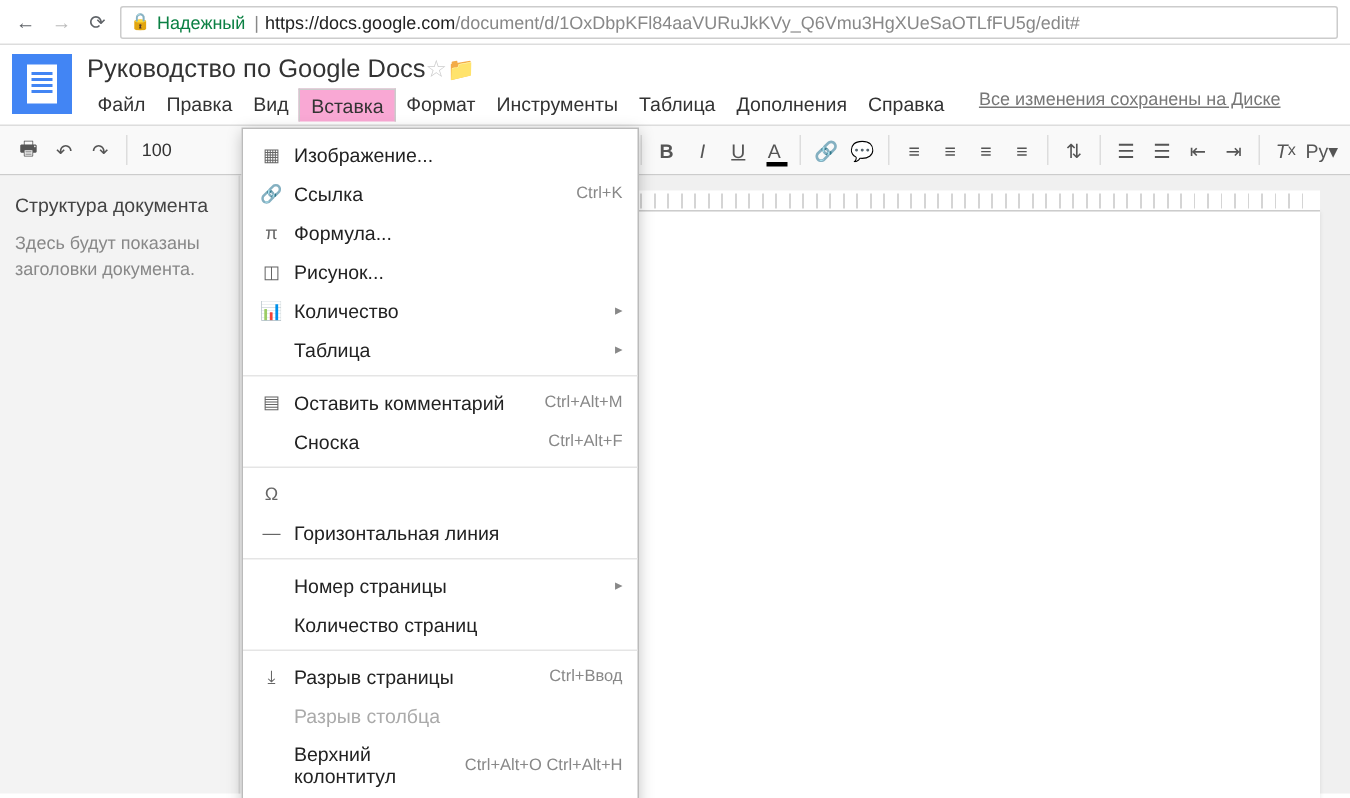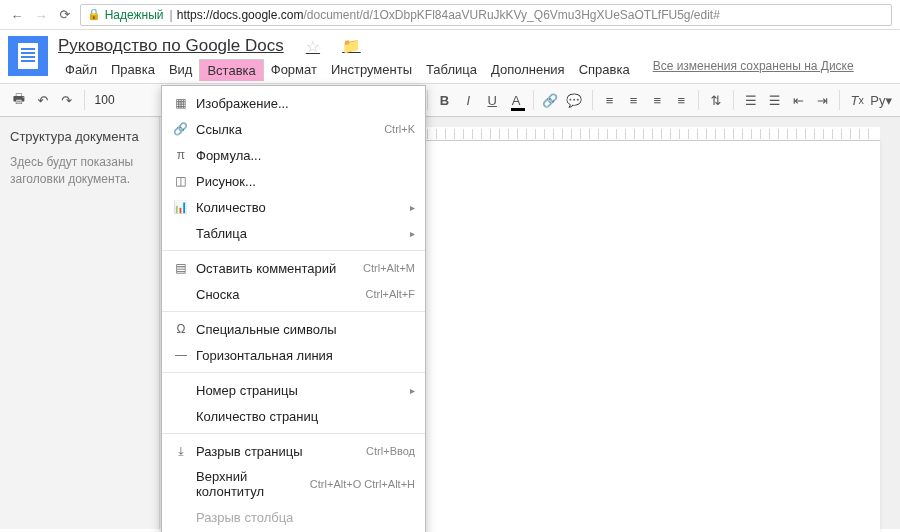--- a/index.html
+++ b/index.html
@@ -10,21 +10,21 @@
   .url-bar { flex: 1; display: flex; align-items: center; border: 1px solid #ccc; border-radius: 2px; padding: 2px 6px; font-size: 12px; color: #555; height: 22px; }
   .lock { color: #0b8043; font-size: 11px; margin-right: 4px; }
   .secure { color: #0b8043; margin-right: 6px; }
   .url-host { color: #222; }
   .url-path { color: #888; }
   .header { display: flex; align-items: flex-start; padding: 6px 8px 0 8px; }
   .logo { width: 40px; height: 40px; background: #4285f4; display: flex; align-items: center; justify-content: center; margin-right: 10px; }
   .logo-inner { width: 20px; height: 26px; background: #fff; position: relative; }
   .logo-inner::before { content:""; position:absolute; top:5px; left:3px; width:14px; height:2px; background:#4285f4; box-shadow:0 4px 0 #4285f4,0 8px 0 #4285f4,0 12px 0 #4285f4; }
   .title-area { flex: 1; }
-  .title-row { display: flex; align-items: center; gap: 22px; text-decoration: underline; }
+  .title-row { display: flex; align-items: center; gap: 0; }
   .doc-title { font-size: 17px; color: #333; }
   .star { color: #ccc; font-size: 16px; }
   .folder { color: #777; font-size: 15px; }
   .menubar { display: flex; gap: 0; margin-top: 3px; font-size: 13px; }
   .menuitem { padding: 3px 7px; cursor: pointer; }
   .menuitem.active { background: #f9a8d4; border: 1px solid #ccc; border-bottom: none; }
   .save-msg { color: #777; font-size: 12px; text-decoration: underline; margin-left: 16px; }
   .toolbar { display: flex; align-items: center; height: 34px; border-top: 1px solid #ddd; border-bottom: 1px solid #ccc; padding: 0 8px; gap: 2px; background: #f9f9f9; margin-top: 2px; }
   .tbtn { width: 26px; height: 26px; display: flex; align-items: center; justify-content: center; color: #555; font-size: 13px; cursor: pointer; }
   .sep { width: 1px; height: 20px; background: #ddd; margin: 0 4px; }
@@ -180,21 +180,20 @@
       <span class="dd-shortcut">Ctrl+Alt+M</span>
     </div>
     <div class="dd-item">
       <span class="dd-icon"></span>
       <span class="dd-label">Сноска</span>
       <span class="dd-shortcut">Ctrl+Alt+F</span>
     </div>
     <div class="dd-sep"></div>
     <div class="dd-item">
       <span class="dd-icon">Ω</span>
-      <span class="dd-label">Специальные символы</span>
     </div>
     <div class="dd-item">
       <span class="dd-icon">—</span>
       <span class="dd-label">Горизонтальная линия</span>
     </div>
     <div class="dd-sep"></div>
     <div class="dd-item">
       <span class="dd-icon"></span>
       <span class="dd-label">Номер страницы</span>
       <span class="dd-arrow">▸</span>
@@ -204,21 +203,21 @@
       <span class="dd-label">Количество страниц</span>
     </div>
     <div class="dd-sep"></div>
     <div class="dd-item">
       <span class="dd-icon">⤓</span>
       <span class="dd-label">Разрыв страницы</span>
       <span class="dd-shortcut">Ctrl+Ввод</span>
     </div>
     <div class="dd-item">
       <span class="dd-icon"></span>
+      <span class="dd-label disabled">Разрыв столбца</span>
+    </div>
+    <div class="dd-item">
+      <span class="dd-icon"></span>
       <span class="dd-label">Верхний колонтитул</span>
       <span class="dd-shortcut">Ctrl+Alt+O Ctrl+Alt+H</span>
     </div>
-    <div class="dd-item">
-      <span class="dd-icon"></span>
-      <span class="dd-label disabled">Разрыв столбца</span>
-    </div>
     <div class="dd-item"></div>
   </div>
 
 </body></html>

